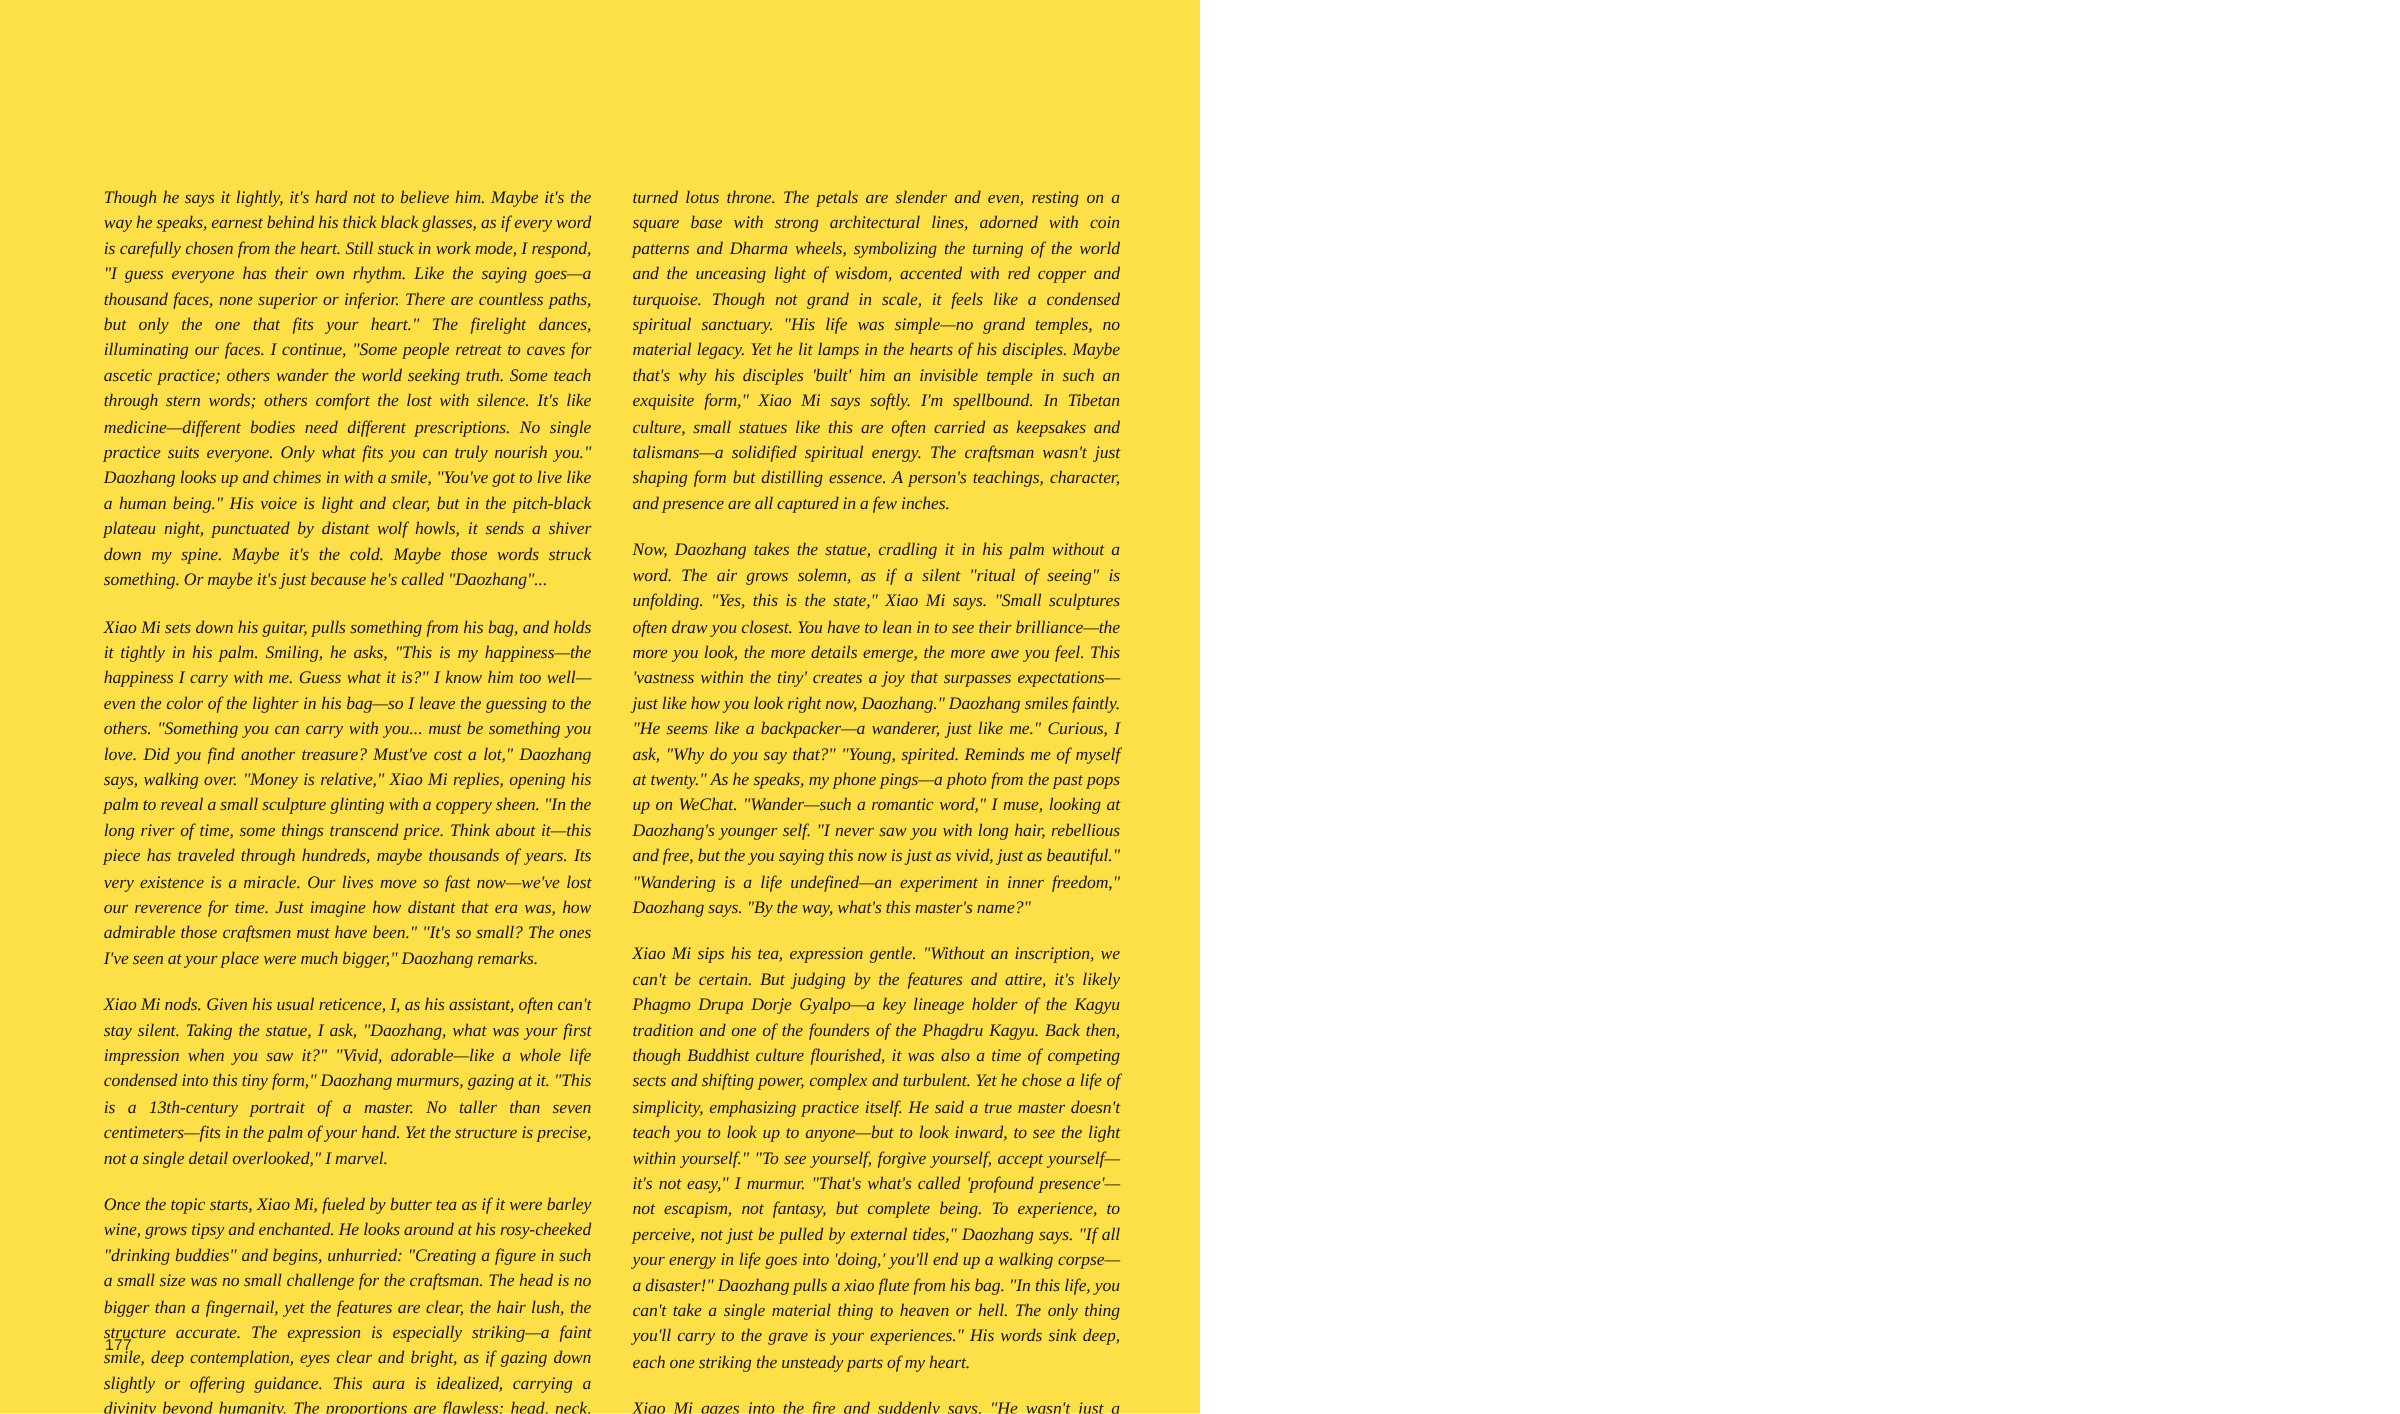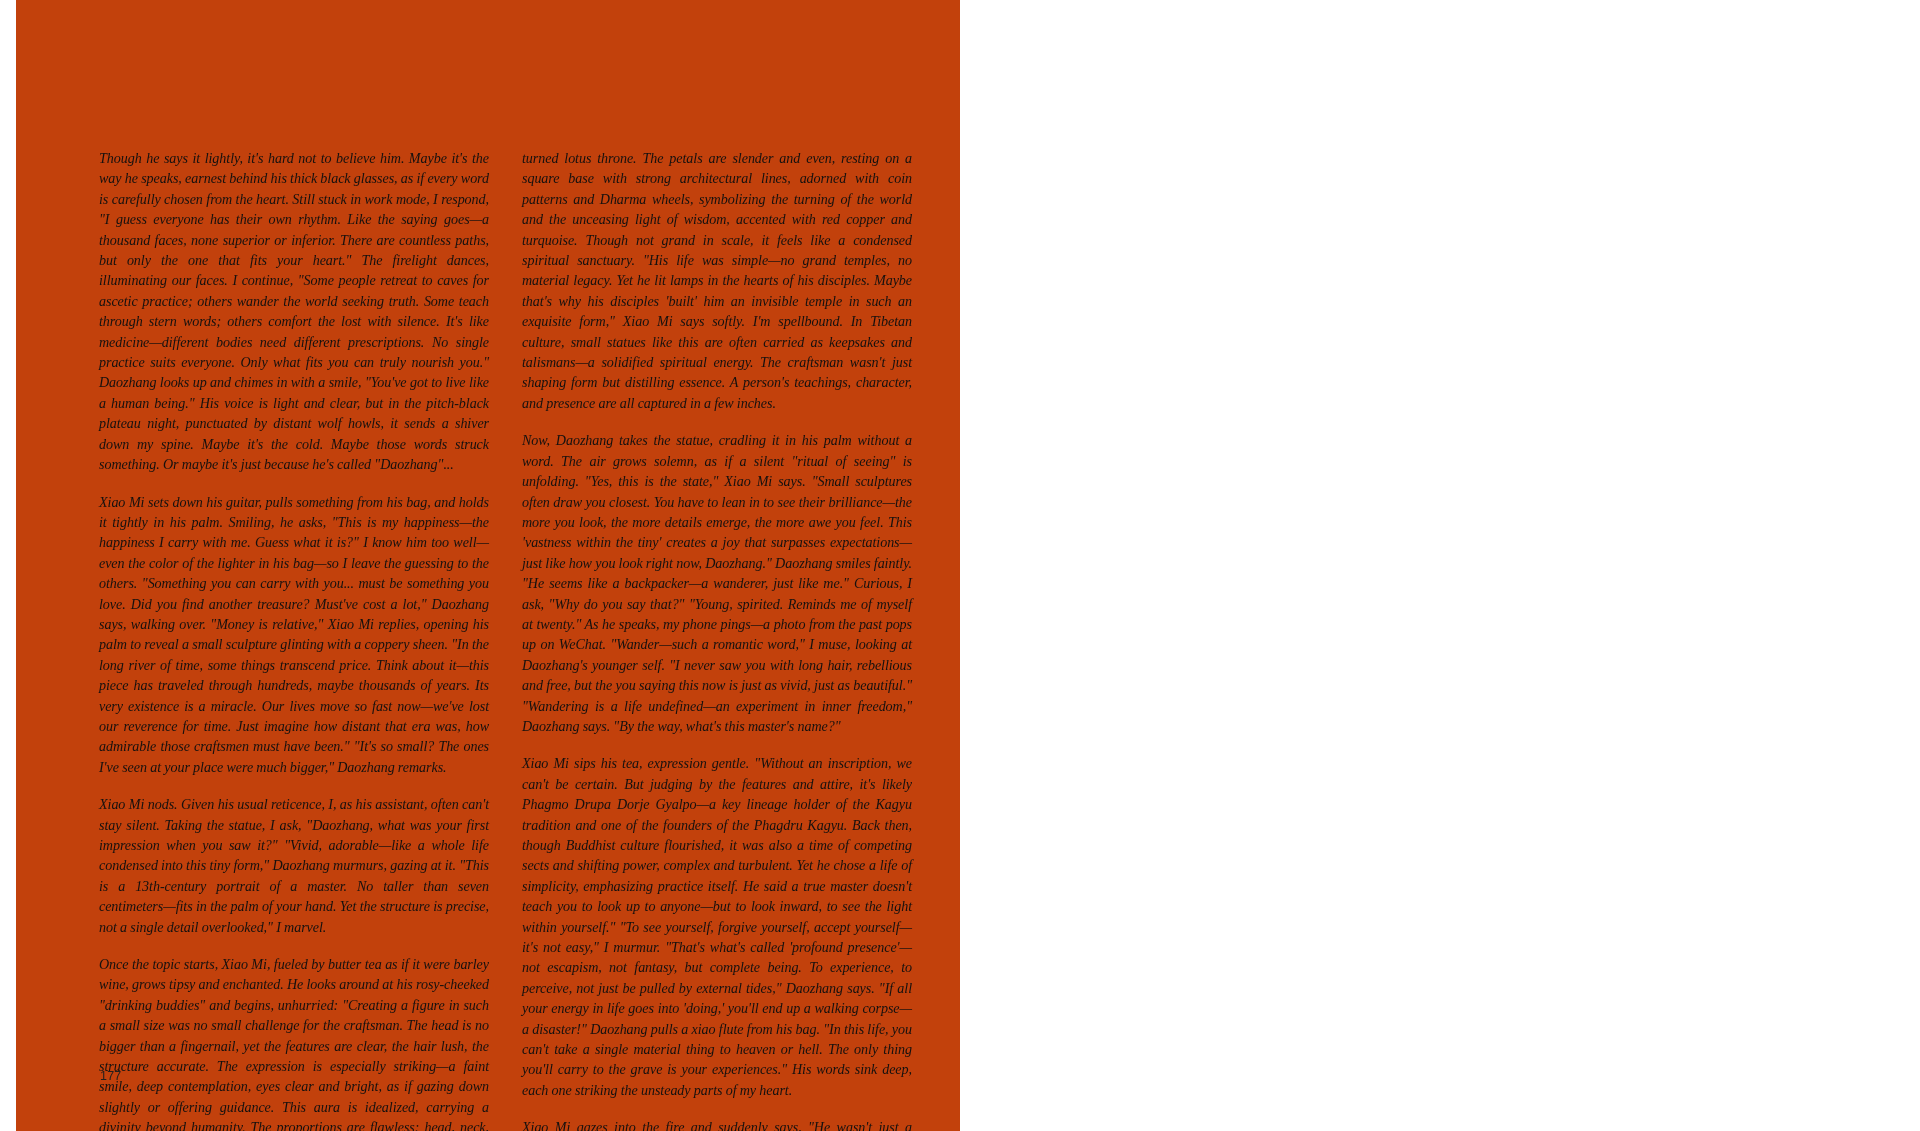--- a/index.html
+++ b/index.html
@@ -16,22 +16,21 @@
     font-family: "Liberation Serif", "DejaVu Serif", serif;
   }
 
   
   .page-left {
     position: absolute;
     left: 0;
     top: 0;
     width: 960px;
     height: 1131px;
-    background: #c2410c;
-    margin-left: 16px;
+    background: #fde047;
   }
   .columns {
     position: absolute;
     left: 83px;
     top: 148px;
     width: 814px;
     height: 850px;
     display: flex;
     gap: 33px;
   }

